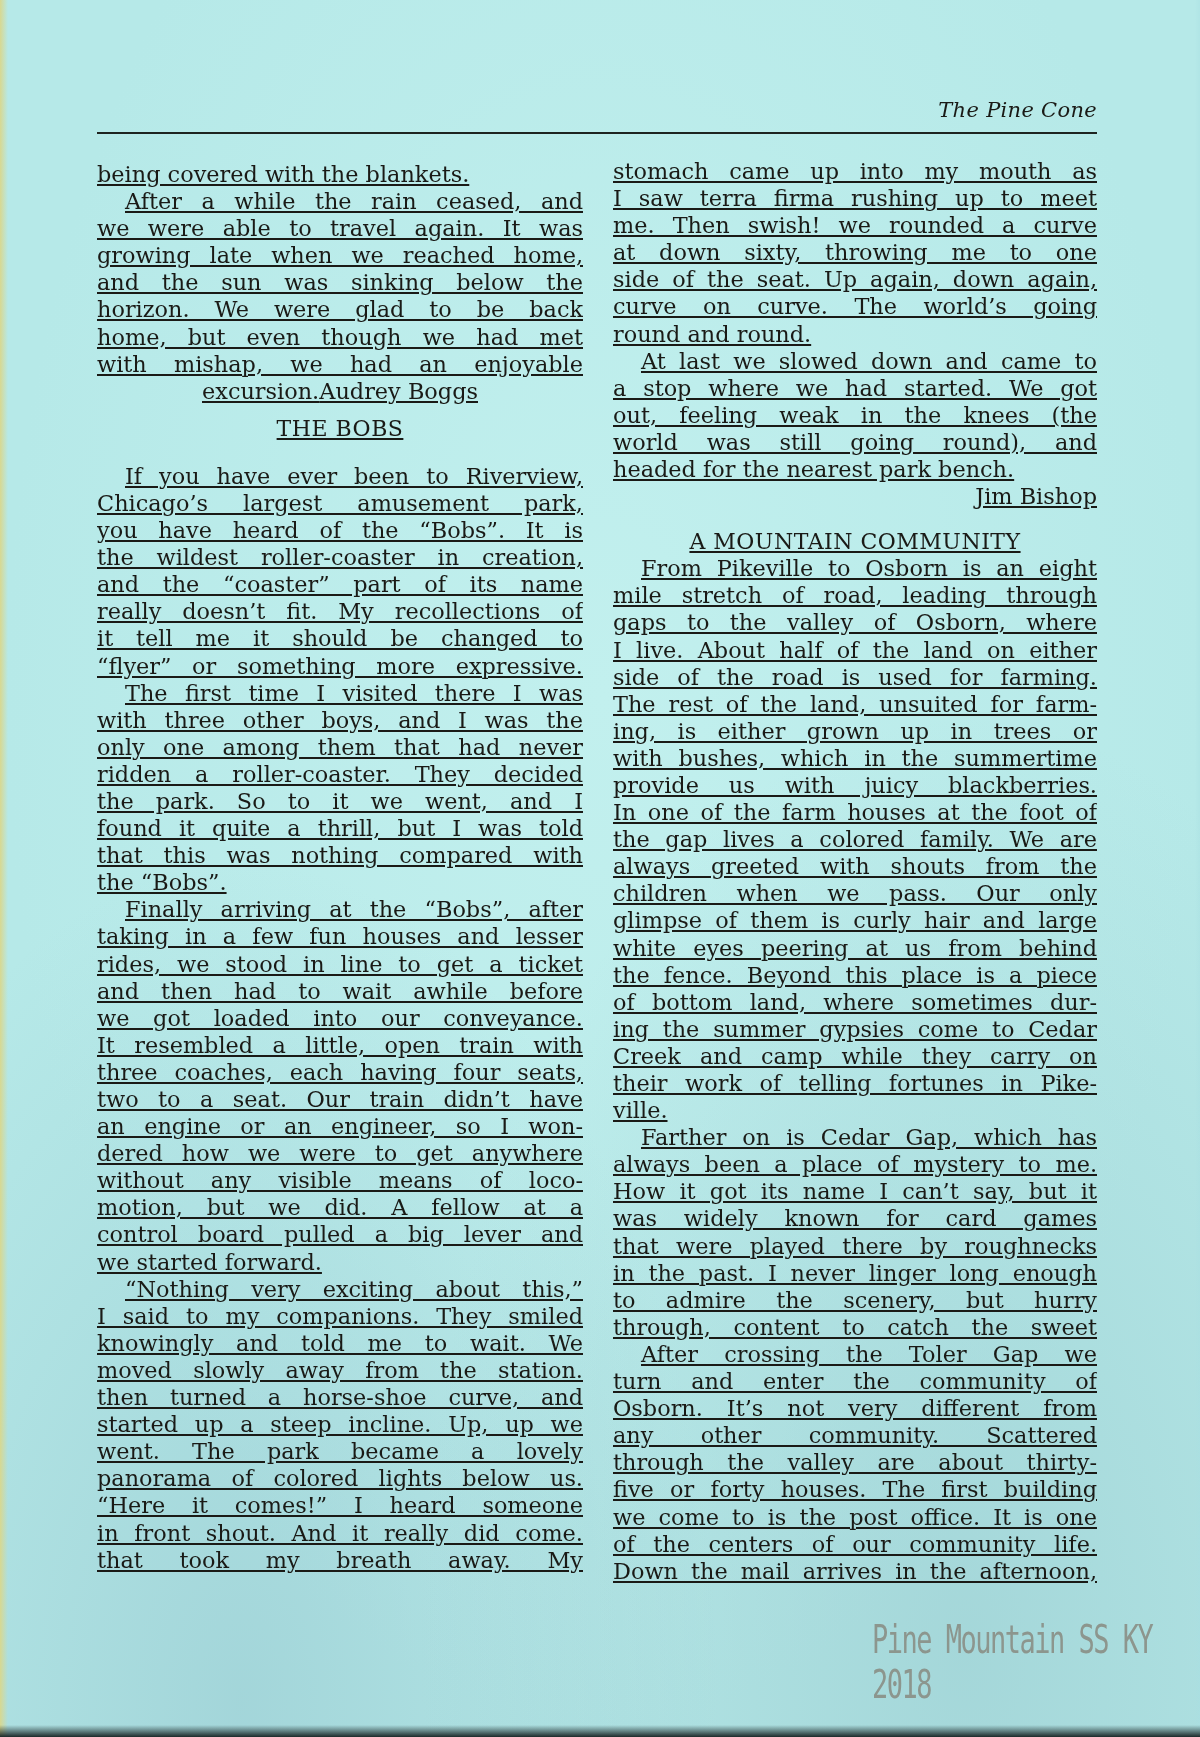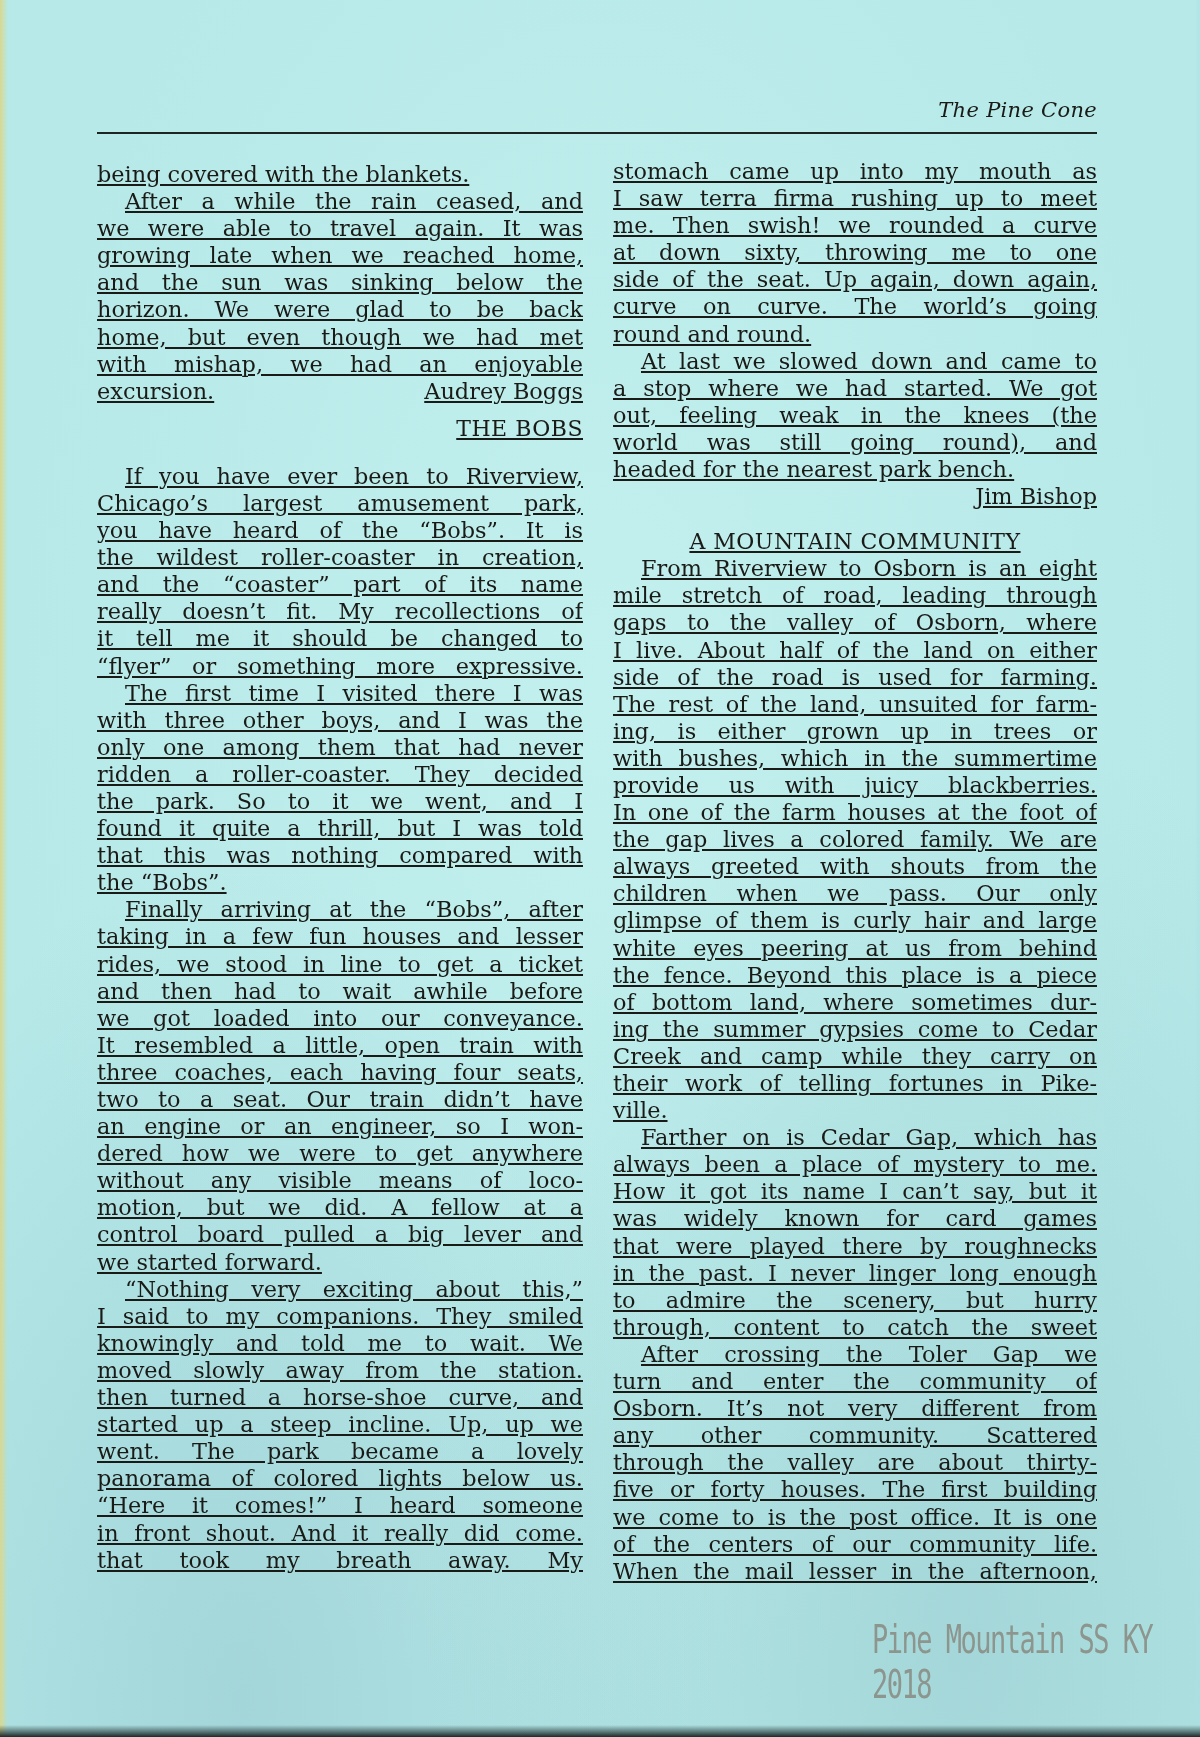--- a/index.html
+++ b/index.html
@@ -48,23 +48,23 @@
     white-space: nowrap; text-align: justify; text-align-last: justify;
     overflow: hidden;
   }
   .line.last { text-align-last: left; }
   .line.indent { padding-left: 28px; }
   .line.right { text-align: left; text-align-last: right; }
   .heading {
     display: block; text-align: center; font-size: 22px; letter-spacing: 0.5px;
     height: 27px; line-height: 27px;
   }
-  .heading-bobs { margin-top: 10px; margin-bottom: 21px; text-align: right; }
+  .heading-bobs { margin-top: 10px; margin-bottom: 21px; }
   .heading-mountain { margin-top: 18px; margin-bottom: 0; }
-  .byline-row { display: flex; justify-content: space-between; }
+  .byline-row { display: flex; justify-content: center; }
   .watermark {
     position: absolute; left: 872px; top: 1617px;
     font-family: "DejaVu Sans Mono", "Liberation Mono", monospace;
     font-size: 27px; color: #8a8f86; letter-spacing: -1.5px;
     transform: scaleY(1.45); transform-origin: left top;
     opacity: 0.9;
   }
 </style>
 </head>
 <body>
@@ -153,21 +153,21 @@
       <span class="line">a stop where we had started. We got</span>
       <span class="line">out, feeling weak in the knees (the</span>
       <span class="line">world was still going round), and</span>
       <span class="line last">headed for the nearest park bench.</span>
       <span class="line right">Jim Bishop</span>
     </div>
 
     <div class="heading heading-mountain">A MOUNTAIN COMMUNITY</div>
 
     <div>
-      <span class="line indent">From Riverview to Osborn is an eight</span>
+      <span class="line indent">From Pikeville to Osborn is an eight</span>
       <span class="line">mile stretch of road, leading through</span>
       <span class="line">gaps to the valley of Osborn, where</span>
       <span class="line">I live. About half of the land on either</span>
       <span class="line">side of the road is used for farming.</span>
       <span class="line">The rest of the land, unsuited for farm-</span>
       <span class="line">ing, is either grown up in trees or</span>
       <span class="line">with bushes, which in the summertime</span>
       <span class="line">provide us with juicy blackberries.</span>
       <span class="line">In one of the farm houses at the foot of</span>
       <span class="line">the gap lives a colored family. We are</span>
@@ -190,18 +190,18 @@
       <span class="line">to admire the scenery, but hurry</span>
       <span class="line">through, content to catch the sweet</span>
       <span class="line indent">After crossing the Toler Gap we</span>
       <span class="line">turn and enter the community of</span>
       <span class="line">Osborn. It’s not very different from</span>
       <span class="line">any other community. Scattered</span>
       <span class="line">through the valley are about thirty-</span>
       <span class="line">five or forty houses. The first building</span>
       <span class="line">we come to is the post office. It is one</span>
       <span class="line">of the centers of our community life.</span>
-      <span class="line">When the mail lesser in the afternoon,</span>
+      <span class="line">Down the mail arrives in the afternoon,</span>
     </div>
   </div>
 
   <div class="watermark">Pine Mountain SS KY 2018</div>
 </div>
 
 </body></html>

